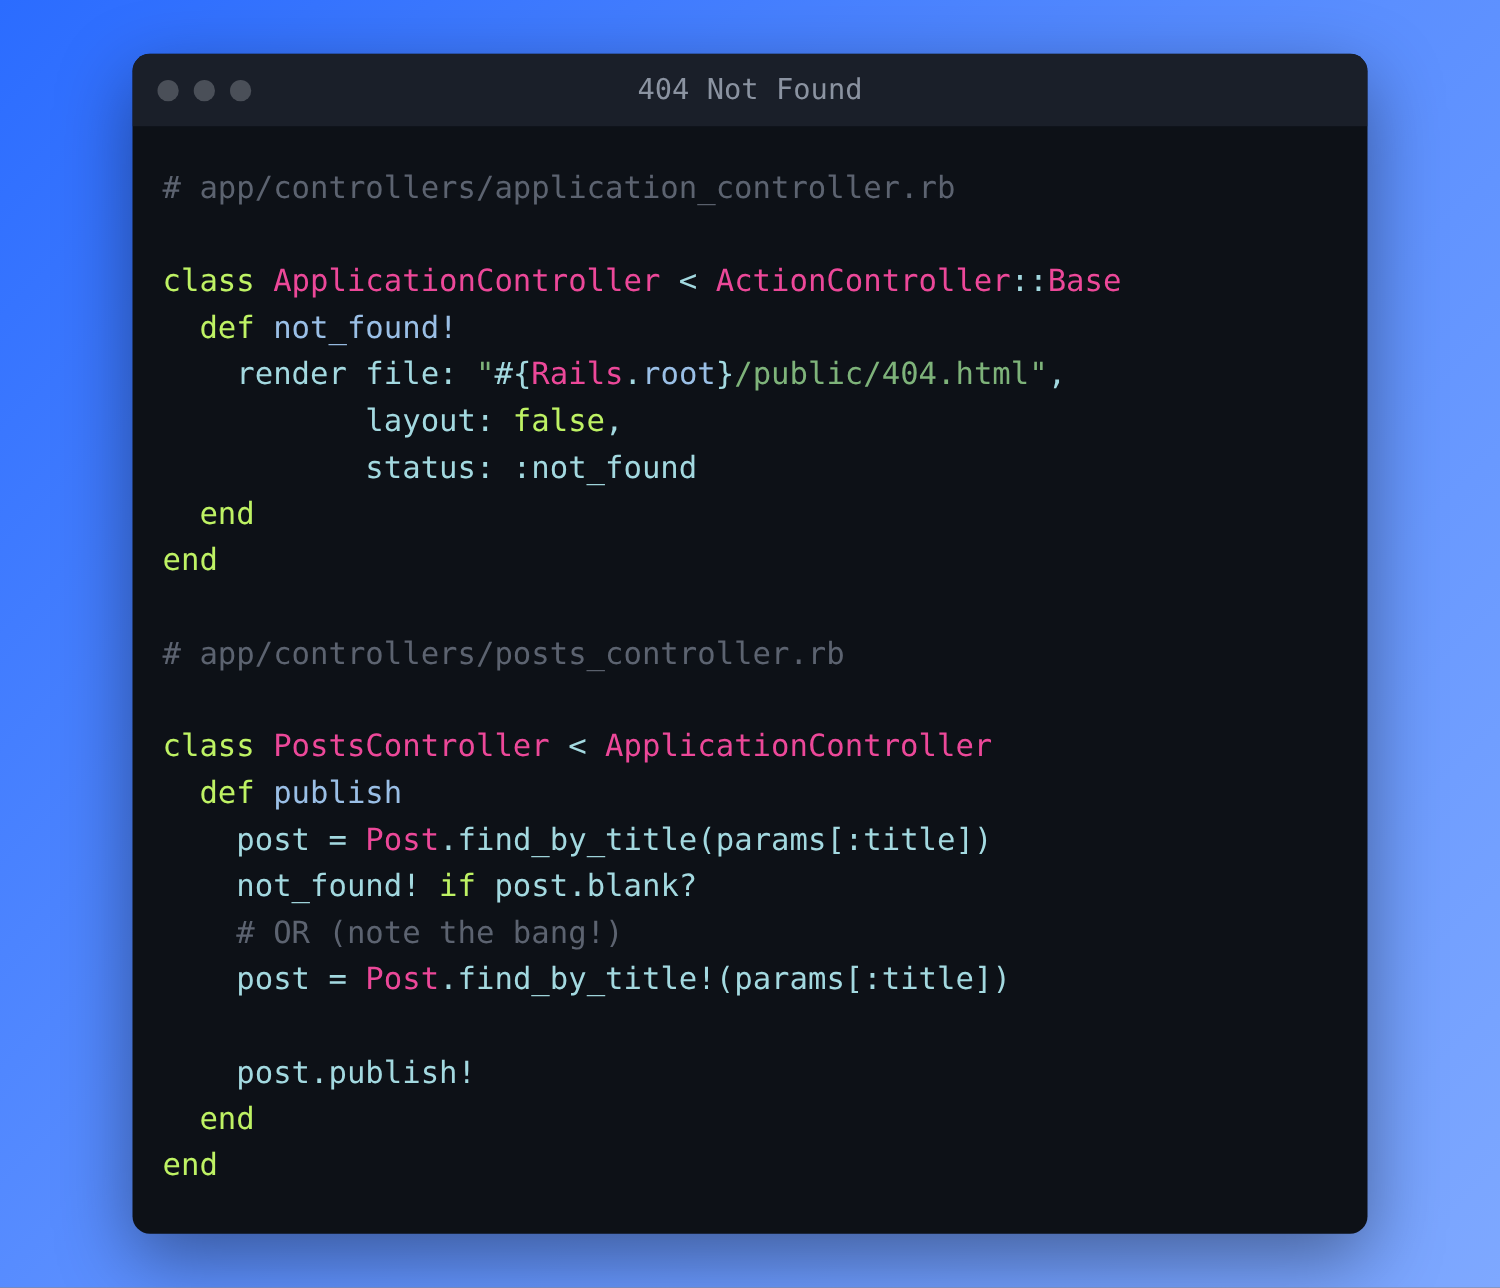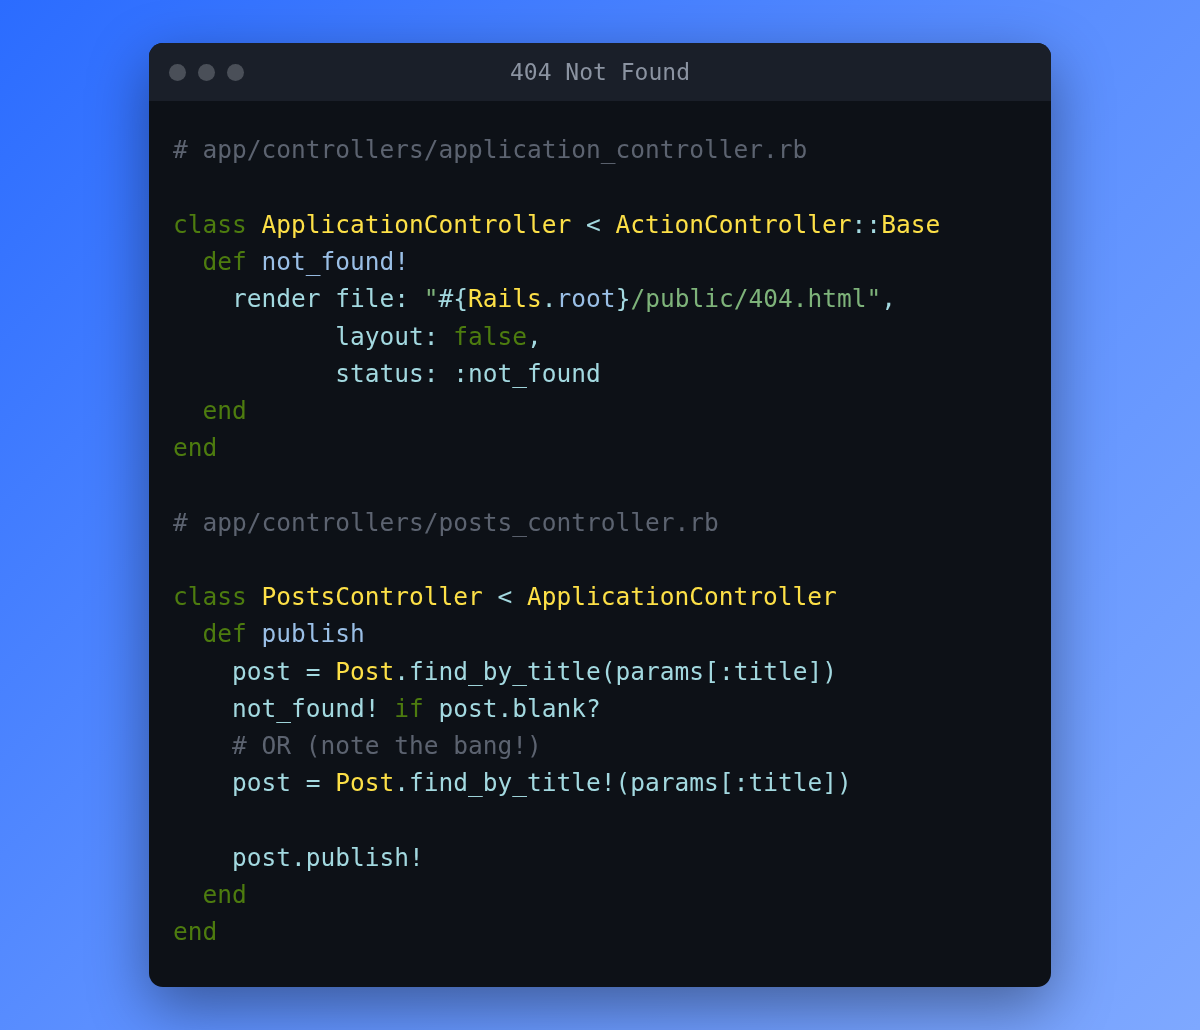--- a/index.html
+++ b/index.html
@@ -6,21 +6,21 @@
     body {
       width: 1200px;
       height: 1030px;
       background: linear-gradient(135deg, #2b6cff 0%, #5b8fff 50%, #7ea8ff 100%);
       display: flex;
       align-items: center;
       justify-content: center;
       font-family: ui-monospace, "SF Mono", Menlo, Monaco, Consolas, monospace;
     }
     .window {
-      width: 902px;
+      width: 988px;
       background: #0d1117;
       border-radius: 14px;
       box-shadow: 0 20px 60px rgba(0,0,0,0.4);
       overflow: hidden;
     }
     .titlebar {
       height: 58px;
       background: #1a1f29;
       display: flex;
       align-items: center;
@@ -49,22 +49,22 @@
     }
     .code-area {
       padding: 30px 24px 36px 24px;
       font-size: 24.5px;
       line-height: 1.52;
       white-space: pre;
       color: #a3d9e0;
       overflow: hidden;
     }
     .c-comment { color: #5c6370; }
-    .c-keyword { color: #4d7c0f; }
-    .c-classname { color: #fde047; }
+    .c-keyword { color: #bef264; }
+    .c-classname { color: #ec4899; }
     .c-op { color: #a3d9e0; }
     .c-method { color: #9abfe6; }
     .c-string { color: #7eb37a; }
     .c-interp { color: #a3d9e0; }
     .c-interpfn { color: #9abfe6; }
     .c-symbol { color: #a3d9e0; margin-top: 23px; }
     .c-punct { color: #a3d9e0; }
   </style>
 </head>
 <body>

